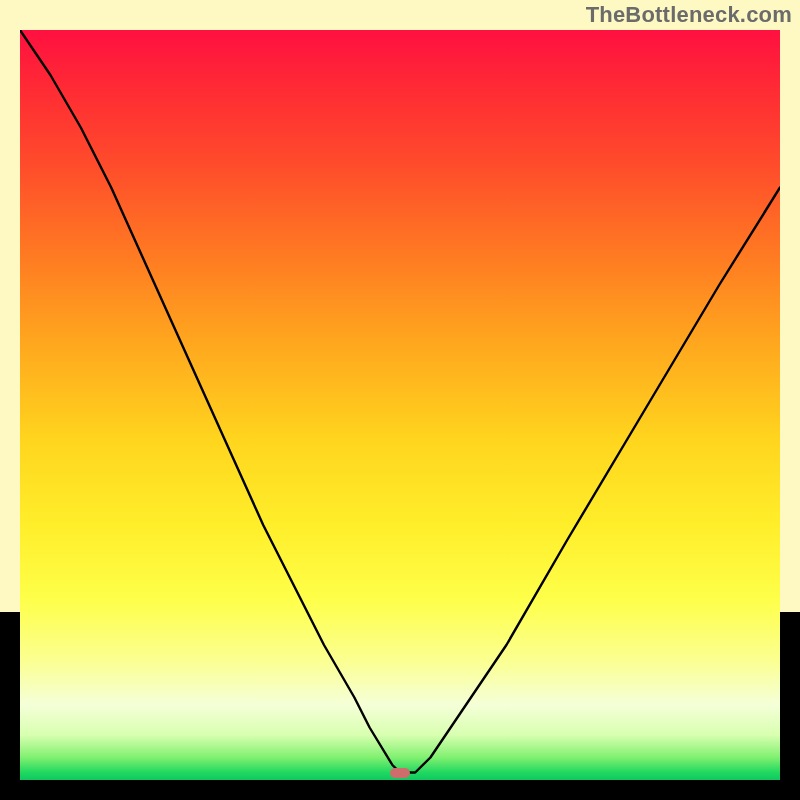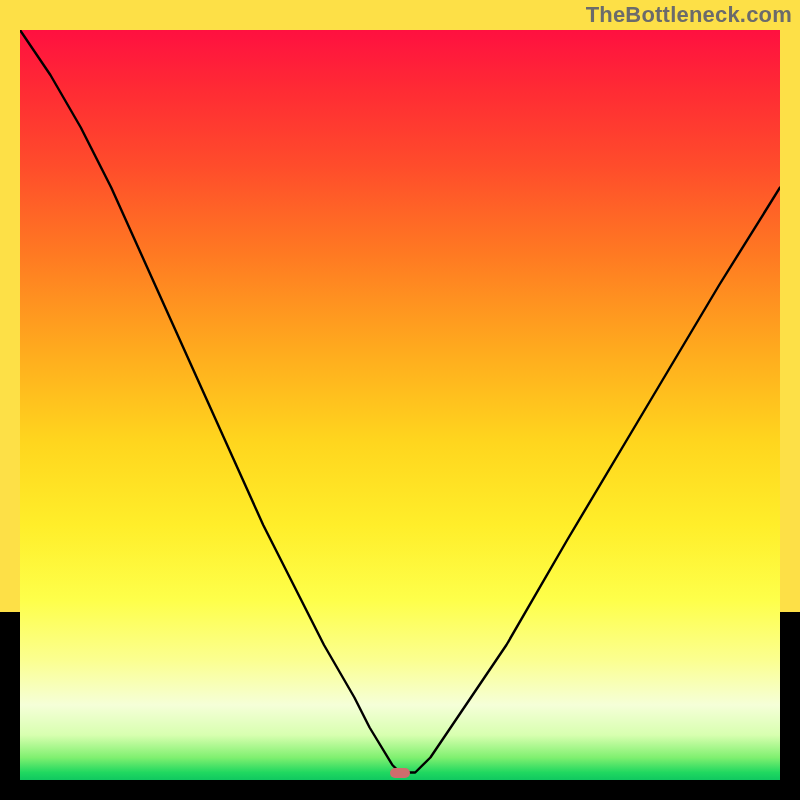--- a/index.html
+++ b/index.html
@@ -8,21 +8,21 @@
     width: 800px;
     height: 800px;
     background: #000000;
     font-family: Arial, Helvetica, sans-serif;
     overflow: hidden;
   }
   .frame {
     position: relative;
     width: 800px;
     height: 612px;
-    background: #fde047;
+    background: #fef9c3;
   }
   .watermark {
     position: absolute;
     top: 2px;
     right: 8px;
     color: #6b6b6b;
     font-size: 22px;
     font-weight: 600;
     letter-spacing: 0.2px;
     user-select: none;

